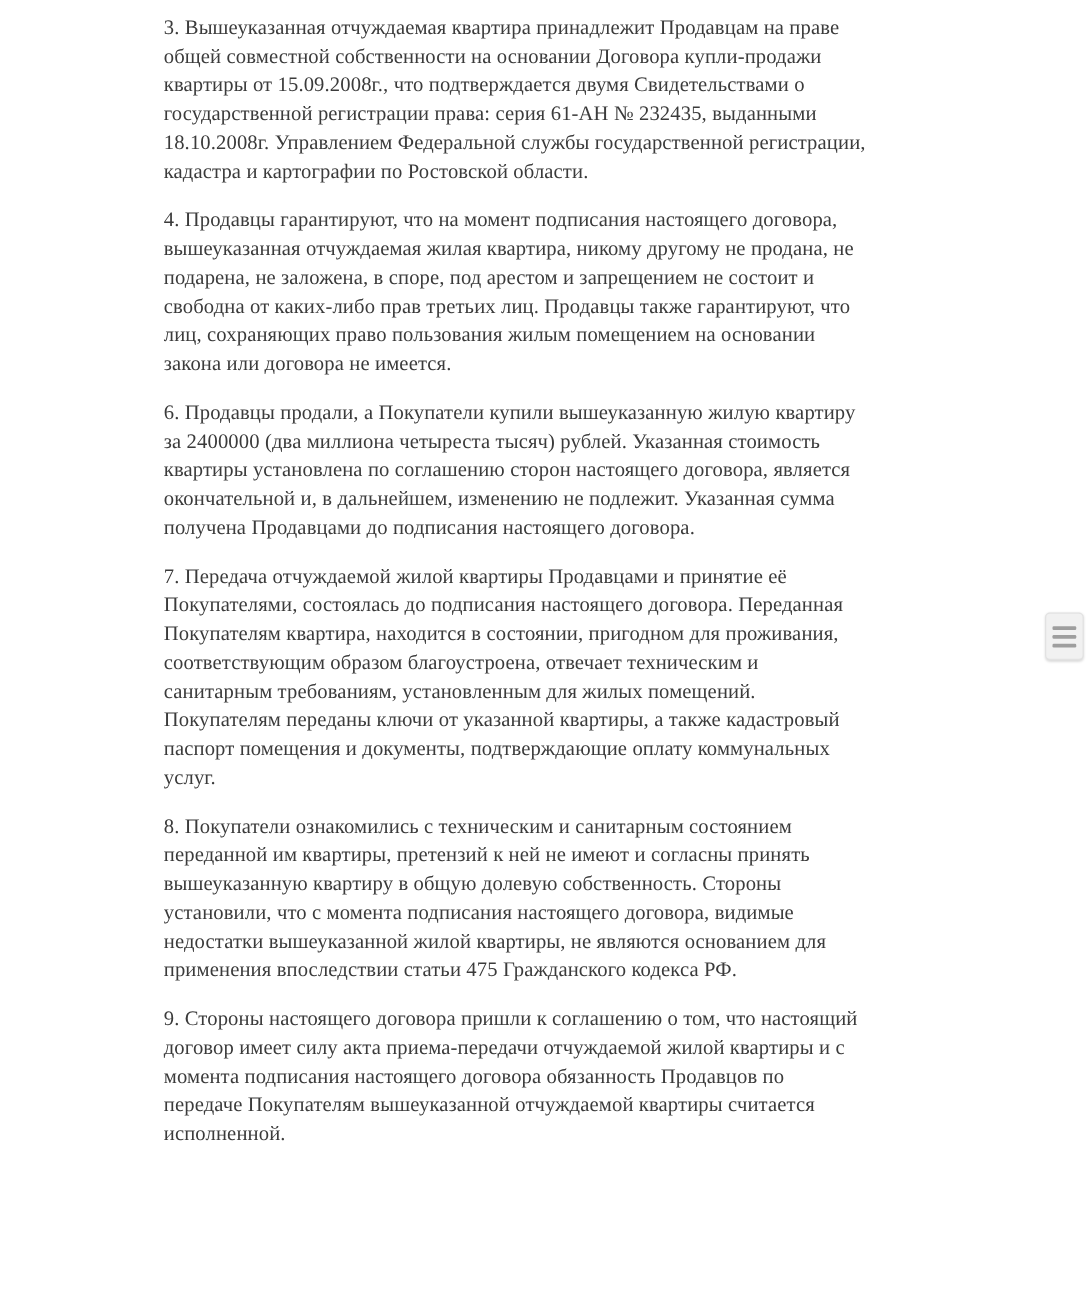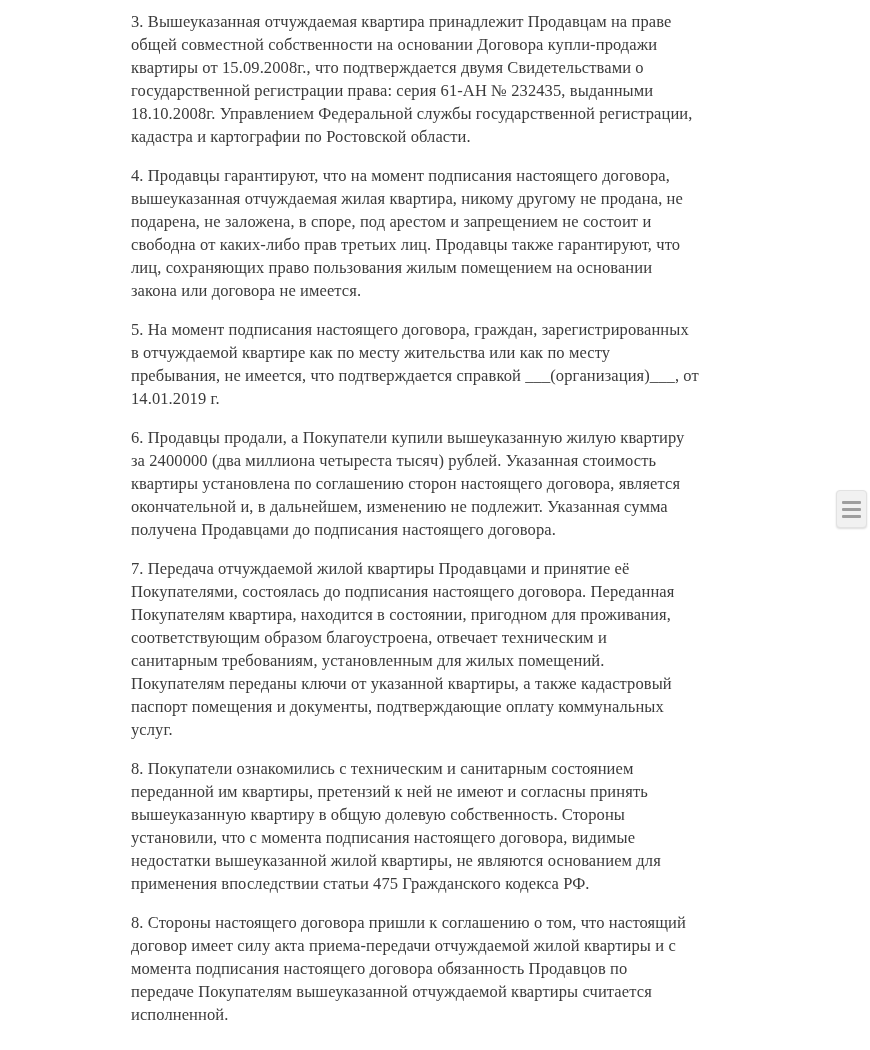--- a/index.html
+++ b/index.html
@@ -62,44 +62,40 @@
 квартиры от 15.09.2008г., что подтверждается двумя Свидетельствами о
 государственной регистрации права: серия 61-АН № 232435, выданными
 18.10.2008г. Управлением Федеральной службы государственной регистрации,
 кадастра и картографии по Ростовской области.</p>
     <p class="para">4. Продавцы гарантируют, что на момент подписания настоящего договора,
 вышеуказанная отчуждаемая жилая квартира, никому другому не продана, не
 подарена, не заложена, в споре, под арестом и запрещением не состоит и
 свободна от каких-либо прав третьих лиц. Продавцы также гарантируют, что
 лиц, сохраняющих право пользования жилым помещением на основании
 закона или договора не имеется.</p>
-    <p class="para">5. На момент подписания настоящего договора, граждан, зарегистрированных
-в отчуждаемой квартире как по месту жительства или как по месту
-пребывания, не имеется, что подтверждается справкой ___(организация)___, от
-14.01.2019 г.</p>
     <p class="para">6. Продавцы продали, а Покупатели купили вышеуказанную жилую квартиру
 за 2400000 (два миллиона четыреста тысяч) рублей. Указанная стоимость
 квартиры установлена по соглашению сторон настоящего договора, является
 окончательной и, в дальнейшем, изменению не подлежит. Указанная сумма
 получена Продавцами до подписания настоящего договора.</p>
     <p class="para">7. Передача отчуждаемой жилой квартиры Продавцами и принятие её
 Покупателями, состоялась до подписания настоящего договора. Переданная
 Покупателям квартира, находится в состоянии, пригодном для проживания,
 соответствующим образом благоустроена, отвечает техническим и
 санитарным требованиям, установленным для жилых помещений.
 Покупателям переданы ключи от указанной квартиры, а также кадастровый
 паспорт помещения и документы, подтверждающие оплату коммунальных
 услуг.</p>
     <p class="para">8. Покупатели ознакомились с техническим и санитарным состоянием
 переданной им квартиры, претензий к ней не имеют и согласны принять
 вышеуказанную квартиру в общую долевую собственность. Стороны
 установили, что с момента подписания настоящего договора, видимые
 недостатки вышеуказанной жилой квартиры, не являются основанием для
 применения впоследствии статьи 475 Гражданского кодекса РФ.</p>
-    <p class="para">8. Стороны настоящего договора пришли к соглашению о том, что настоящий
+    <p class="para">9. Стороны настоящего договора пришли к соглашению о том, что настоящий
 договор имеет силу акта приема-передачи отчуждаемой жилой квартиры и с
 момента подписания настоящего договора обязанность Продавцов по
 передаче Покупателям вышеуказанной отчуждаемой квартиры считается
 исполненной.</p>
   </article>
 
   <div class="handle">
     <span class="handle-icon">
       <i></i>
       <i></i>

